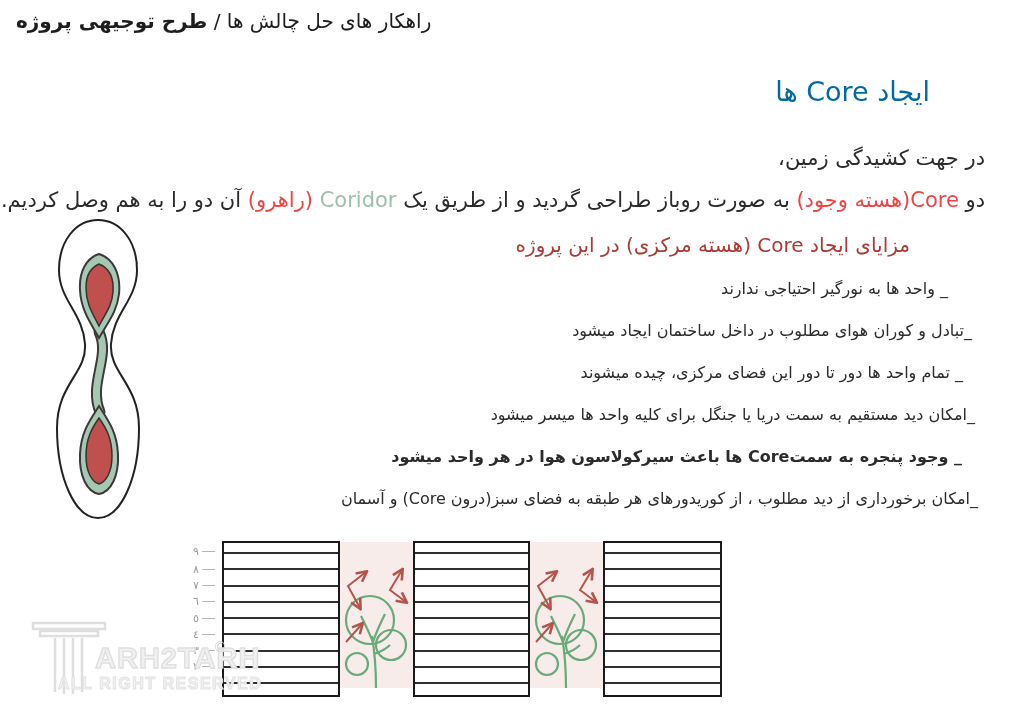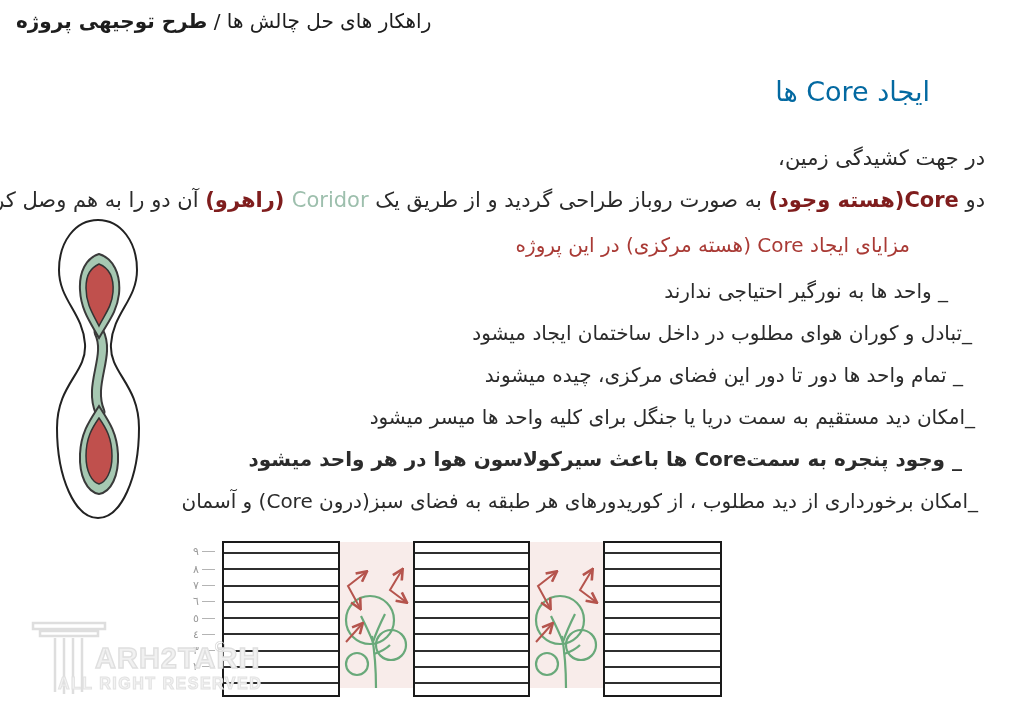--- a/index.html
+++ b/index.html
@@ -14,27 +14,27 @@
   
   .breadcrumb{top:9px;left:16px;font-size:20px;color:#1d1d1d;direction:rtl;}
   .breadcrumb .bold{font-weight:bold;}
 
   
   .page-title{top:76px;right:88px;font-size:27px;color:#0369a1;direction:rtl;}
 
   
   .intro-line1{top:146px;right:33px;font-size:21px;direction:rtl;}
   .intro-line2{top:188px;right:33px;font-size:21px;direction:rtl;}
-  .seg-salmon{color:#7f1d1d;font-weight:bold;}
+  .seg-salmon{color:#ef4444;}
   .seg-green{color:#9dbfad;}
   .seg-black{color:#2b2b2b;}
 
   
   .benefits-heading{top:233px;right:108px;font-size:20px;color:#a93a35;direction:rtl;}
-  .benefit{font-size:20px;color:#2b2b2b;direction:rtl;}
+  .benefit{font-size:16px;color:#2b2b2b;direction:rtl;}
   .benefit.i0{top:279px;right:70px;}
   .benefit.i1{top:321px;right:46px;}
   .benefit.i2{top:363px;right:55px;}
   .benefit.i3{top:405px;right:43px;}
   .benefit.i4{top:447px;right:56px;font-weight:bold;}
   .benefit.i5{top:489px;right:40px;}
 
   
   .plan{top:216px;left:50px;width:96px;height:306px;}
 

